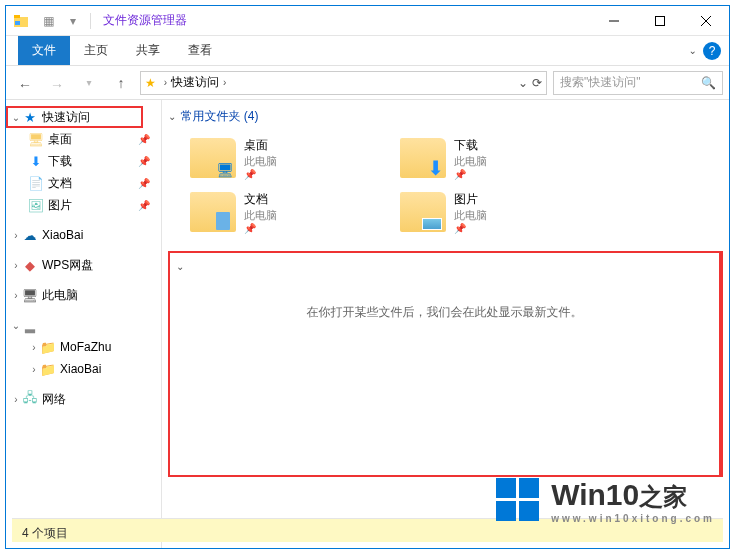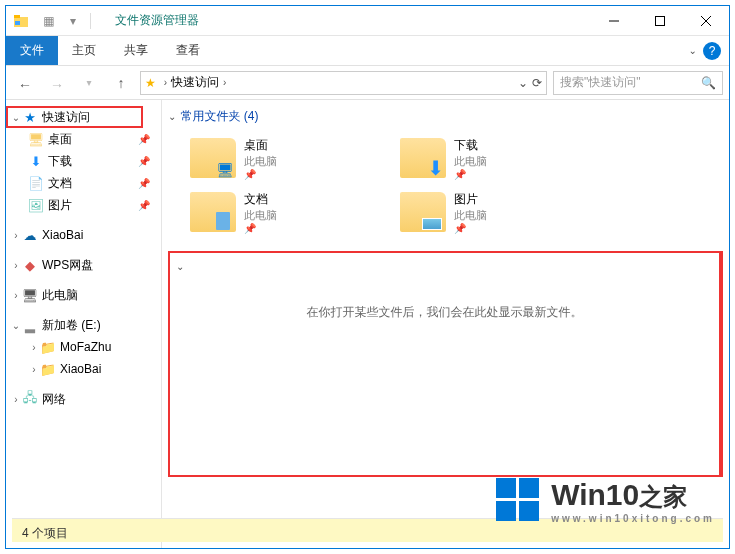--- a/index.html
+++ b/index.html
@@ -6,28 +6,28 @@
 body { width: 735px; height: 554px; background: #fff; position: relative; overflow: hidden; }
 .outer-border { position: absolute; inset: 5px; border: 1px solid #0078d7; }
 .window { position: absolute; inset: 6px; background: #fff; display: flex; flex-direction: column; }
 
 
 .titlebar { height: 30px; display: flex; align-items: center; background: #fff; border-bottom: 1px solid #e5e5e5; }
 .titlebar .app-icon { width: 18px; height: 18px; margin: 0 6px; display: flex; align-items: center; justify-content: center; }
 .qat { display: flex; align-items: center; gap: 2px; margin-left: 2px; }
 .qat-btn { width: 22px; height: 22px; display: flex; align-items: center; justify-content: center; font-size: 12px; color: #888; }
 .qat-sep { width: 1px; height: 16px; background: #ddd; margin: 0 4px; }
-.title-text { font-size: 12px; color: #0f766e; margin-left: 20px; }
+.title-text { font-size: 12px; color: #6d28d9; margin-left: 8px; }
 .win-controls { margin-left: auto; display: flex; }
 .win-btn { width: 46px; height: 30px; display: flex; align-items: center; justify-content: center; font-size: 11px; color: #000; }
 
 
 .ribbon { height: 30px; display: flex; align-items: center; background: #fff; border-bottom: 1px solid #e1e1e1; }
 .ribbon-tab { padding: 0 14px; height: 100%; display: flex; align-items: center; font-size: 12px; color: #333; }
-.ribbon-tab.file { background: #1979ca; color: #fff; }
+.ribbon-tab.file { background: #1979ca; color: #fff; margin-left: 12px; }
 .ribbon .expand { margin-left: auto; display: flex; align-items: center; gap: 6px; margin-right: 8px; }
 .help-icon { width: 18px; height: 18px; border-radius: 50%; background: #0078d7; color: #fff; font-size: 12px; display: flex; align-items: center; justify-content: center; }
 .chev { font-size: 10px; color: #555; }
 
 
 .addrbar { height: 34px; display: flex; align-items: center; padding: 4px 6px; gap: 6px; border-bottom: 1px solid #e1e1e1; }
 .nav-btn { width: 26px; height: 26px; display: flex; align-items: center; justify-content: center; font-size: 14px; color: #555; }
 .nav-btn.disabled { color: #bbb; }
 .crumbs { flex: 1; height: 24px; border: 1px solid #ccc; display: flex; align-items: center; padding: 0 4px; font-size: 12px; }
 .crumb-star { color: #f9b700; margin-right: 4px; font-size: 12px; }
@@ -202,21 +202,20 @@
       <div style="height:8px"></div>
       <div class="tree-item">
         <span class="twisty">›</span>
         <span class="ico pc">🖥</span>
         <span class="lbl">此电脑</span>
       </div>
       <div style="height:8px"></div>
       <div class="tree-item">
         <span class="twisty">⌄</span>
         <span class="ico disk">▂</span>
-        <span class="lbl">新加卷 (E:)</span>
       </div>
       <div class="tree-item sub">
         <span class="twisty">›</span>
         <span class="ico folder">📁</span>
         <span class="lbl">MoFaZhu</span>
       </div>
       <div class="tree-item sub">
         <span class="twisty">›</span>
         <span class="ico folder">📁</span>
         <span class="lbl">XiaoBai</span>

